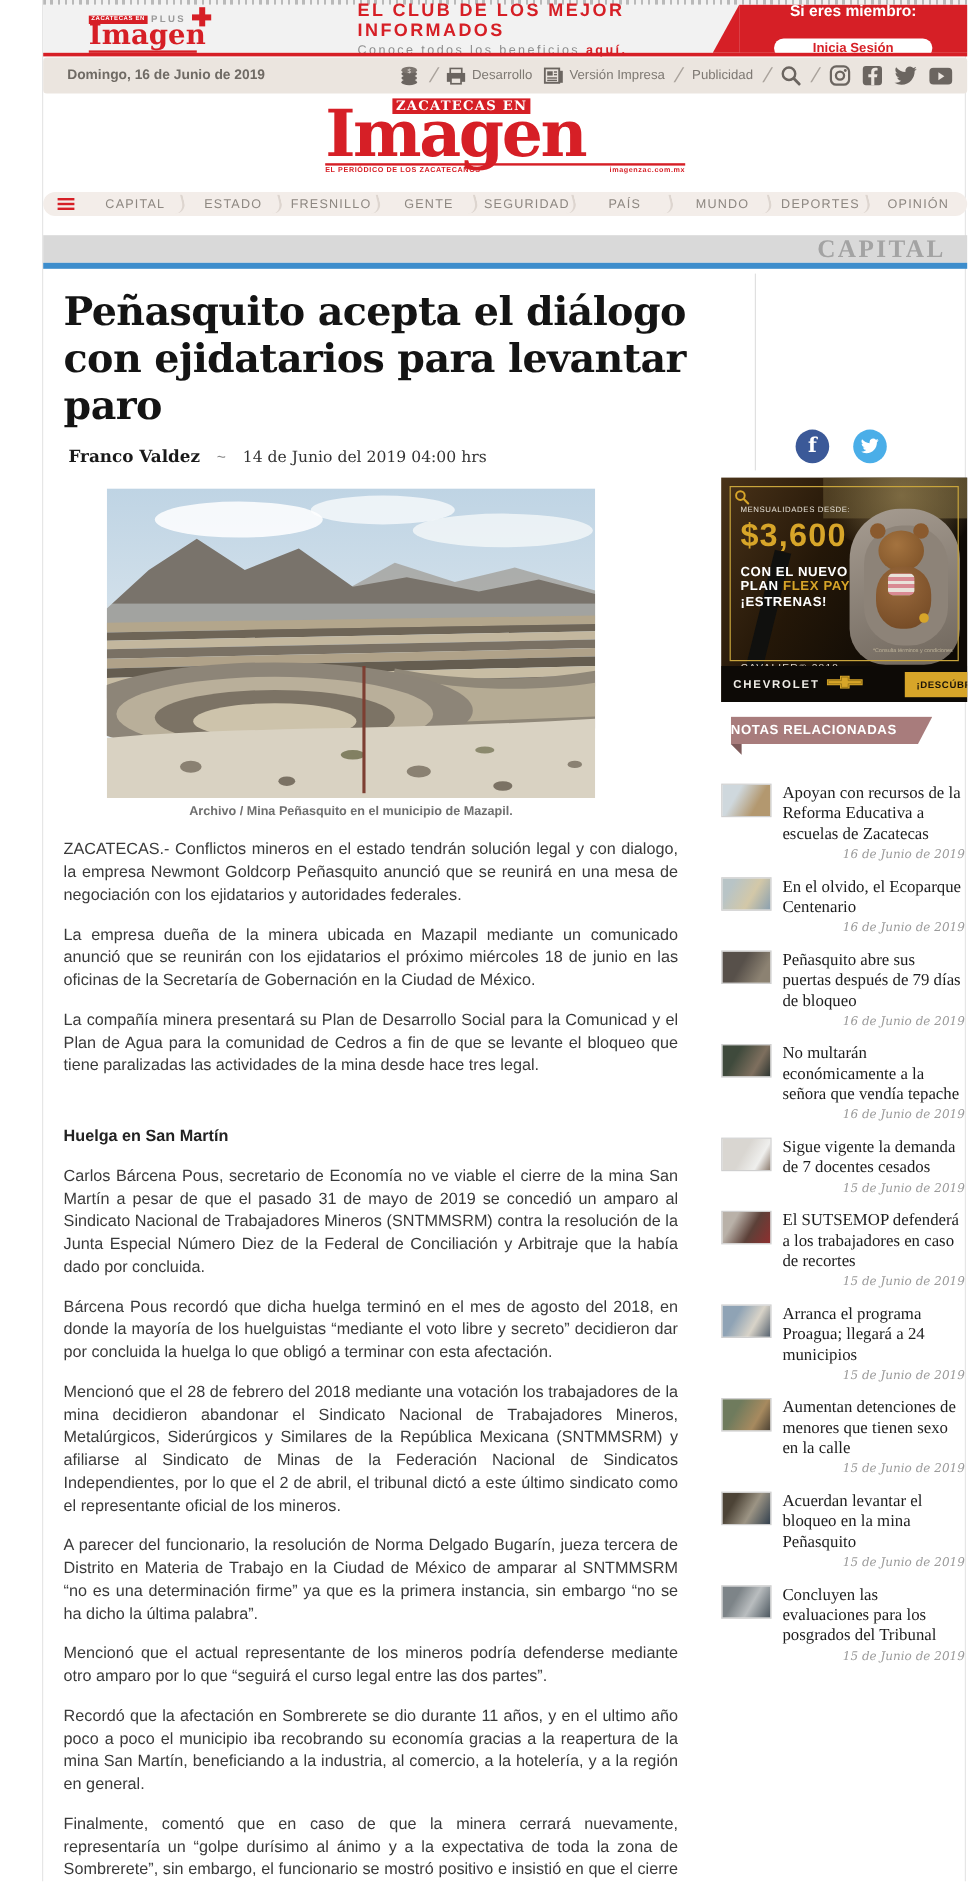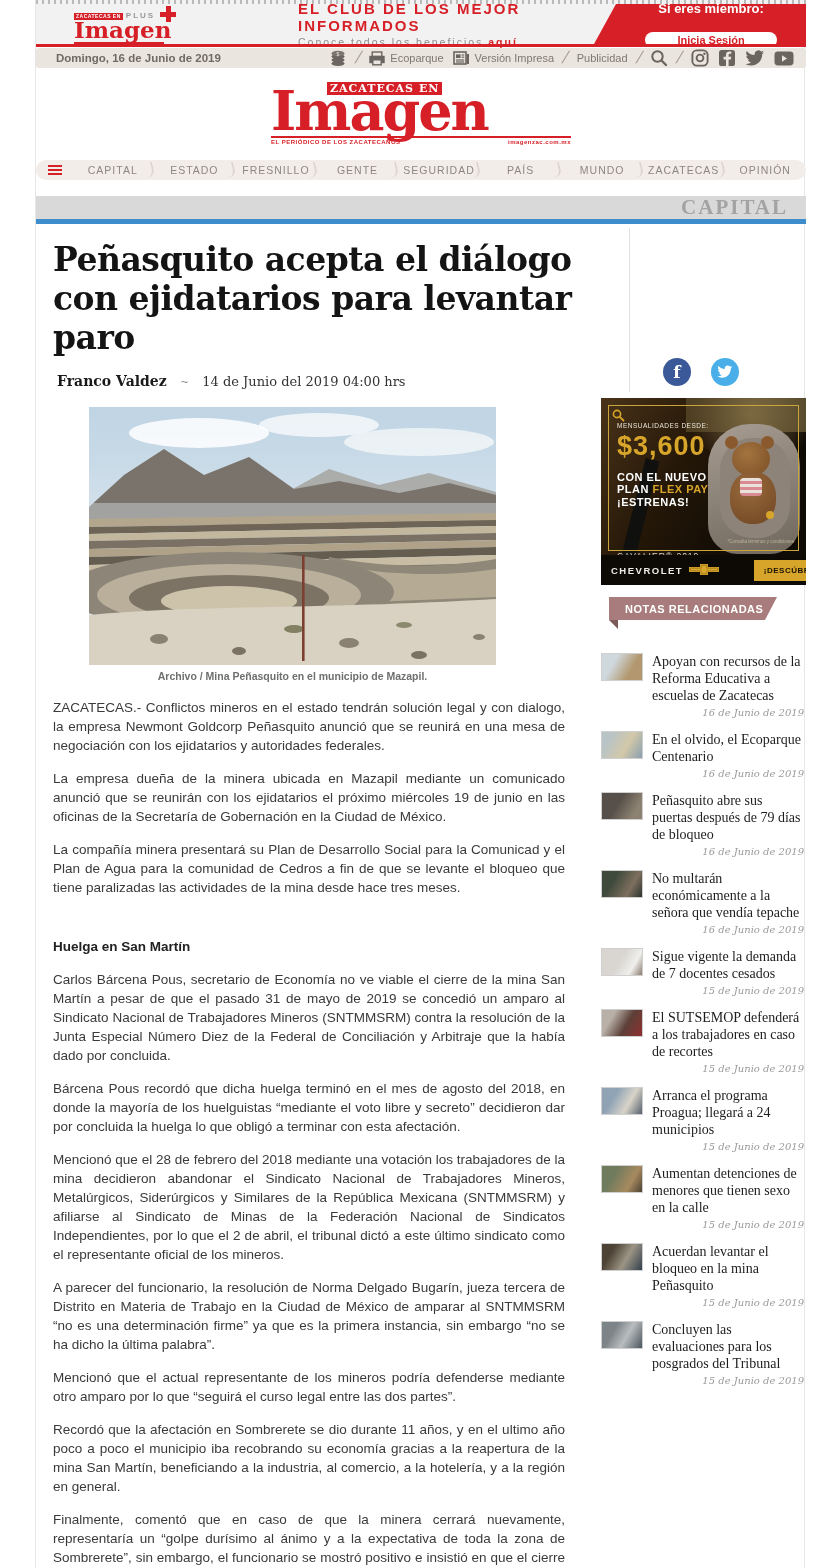--- a/index.html
+++ b/index.html
@@ -32,21 +32,21 @@
   .club-line1 { color:#d61f26; font-weight:bold; font-size:15px; letter-spacing:2px; }
   .club-line2 { color:#8d8d8d; font-size:10.5px; letter-spacing:2px; margin-top:2px; }
   .club-line2 .hl { color:#d61f26; font-weight:bold; cursor:pointer; }
 
   .member-box { position:relative; width:190px; height:40px; background:#d61f26; display:flex; flex-direction:column; align-items:center; justify-content:center; gap:16px; }
   .member-box::before { content:""; position:absolute; left:-22px; top:0; border-right:22px solid #d61f26; border-top:40px solid transparent; }
   .member-label { color:#fff; font-weight:bold; font-size:13px; }
   .login-btn { background:#fff; color:#d61f26; font-weight:bold; font-size:11px; border:none; border-radius:8px; padding:2px 32px; cursor:pointer; }
 
   
-  .datebar { position:absolute; top:48px; left:0; width:770px; height:20px; background:#ebe5df; border-radius:3px; display:flex; align-items:center; color:#7d7872; }
+  .datebar { position:absolute; top:48px; left:0; width:770px; height:30px; background:#ebe5df; border-radius:3px; display:flex; align-items:center; color:#7d7872; }
   .date-text { font-size:11.5px; padding-left:20px; font-weight:bold; color:#6f6a64; }
   .tools { margin-left:auto; display:flex; align-items:center; gap:9px; padding-right:12px; font-size:11px; }
   .tool-item { display:flex; align-items:center; gap:5px; cursor:pointer; }
   .slash { font-size:17px; color:#a9a29b; font-style:italic; transform:skewX(-8deg); }
   .gico { display:inline-block; }
   .gico svg { display:block; }
 
   
   .masthead { position:absolute; top:80px; left:0; width:770px; height:78px; display:flex; justify-content:center; cursor:pointer; }
   .mast-inner { position:relative; width:300px; text-align:left; }
@@ -126,21 +126,21 @@
   .ad-terms { position:absolute; right:12px; bottom:41px; color:#bfb49a; font-size:4.5px; }
   .ad-dot { position:absolute; right:32px; bottom:66px; width:8px; height:8px; border-radius:50%; background:#d7a529; }
   .ad-strip { position:absolute; left:0; bottom:0; width:100%; height:30px; background:#0d0a06; display:flex; align-items:center; }
   .ad-brand { color:#efece6; font-weight:bold; font-size:9.5px; letter-spacing:1.5px; margin-left:10px; }
   .bowtie { margin-left:6px; }
   .ad-cta { position:absolute; right:-14px; bottom:4px; height:21px; background:#d7a529; color:#1a1207; font-weight:bold; font-size:8px; border:none; padding:0 10px; letter-spacing:.5px; cursor:pointer; }
 
   
   .ribbon-wrap { position:relative; margin-top:12px; height:34px; }
   .ribbon { position:absolute; left:8px; top:0; width:168px; height:23px; background:#a87c7c; color:#fff;
-     font-weight:bold; font-size:11px; letter-spacing:.5px; display:flex; align-items:center; padding-left:16px;
+     font-weight:bold; font-size:11px; letter-spacing:.5px; display:flex; align-items:center; padding-left:0;
      clip-path:polygon(0 0,100% 0,calc(100% - 12px) 100%,0 100%); }
   .ribbon-fold { position:absolute; left:8px; top:23px; width:0; height:0; border-top:9px solid #7d5a5a; border-left:9px solid transparent; }
 
   .rel-list { margin-top:22px; display:flex; flex-direction:column; }
   .rel-item { display:flex; gap:9px; margin-bottom:7px; }
   .thumb { width:42px; height:28px; flex:0 0 42px; border:1px solid #cfcfcf; cursor:pointer; }
   .t1 { background:linear-gradient(120deg,#cfd8dd 30%,#b3986f 70%); }
   .t2 { background:linear-gradient(120deg,#b8c4c6 20%,#d3c8a8 60%,#8aa0b0 100%); }
   .t3 { background:linear-gradient(120deg,#57504a 40%,#8c8272 80%); }
   .t4 { background:linear-gradient(120deg,#3f4a3c 30%,#7e6f5e 70%,#2c3430 100%); }
@@ -202,21 +202,21 @@
       <span class="tool-item">
         <span class="gico">
           <svg width="16" height="15" viewBox="0 0 16 15">
               <g fill="none" stroke="#6b6560" stroke-width="1.4">
                 <rect x="3.2" y="1" width="9.6" height="4.5"></rect>
                 <rect x="1" y="5.5" width="14" height="6" fill="#6b6560"></rect>
                 <rect x="3.8" y="8.8" width="8.4" height="5" fill="#ebe5df"></rect>
               </g>
             </svg>
         </span>
-        <span>Ecoparque</span>
+        <span>Desarrollo</span>
       </span>
       <span class="tool-item">
         <span class="gico">
           <svg width="17" height="14" viewBox="0 0 17 14">
               <rect x="1" y="1" width="12" height="12" fill="none" stroke="#6b6560" stroke-width="1.6"></rect>
               <rect x="3" y="3.4" width="4.6" height="3.6" fill="#6b6560"></rect>
               <rect x="8.6" y="3.4" width="2.6" height="1.2" fill="#6b6560"></rect>
               <rect x="8.6" y="5.6" width="2.6" height="1.2" fill="#6b6560"></rect>
               <rect x="3" y="8.4" width="8.2" height="1.2" fill="#6b6560"></rect>
               <rect x="3" y="10.4" width="8.2" height="1.2" fill="#6b6560"></rect>
@@ -280,21 +280,21 @@
         <span></span>
       </div>
     <div class="nav-tabs">
       <span class="nav-tab">CAPITAL</span>
       <span class="nav-tab">ESTADO</span>
       <span class="nav-tab">FRESNILLO</span>
       <span class="nav-tab">GENTE</span>
       <span class="nav-tab">SEGURIDAD</span>
       <span class="nav-tab">PAÍS</span>
       <span class="nav-tab">MUNDO</span>
-      <span class="nav-tab">ZACATECAS</span>
+      <span class="nav-tab">DEPORTES</span>
       <span class="nav-tab">OPINIÓN</span>
     </div>
   </div>
 
   <div class="secbar">
     <span class="secbar-label">CAPITAL</span>
   </div>
   <div class="blueline"></div>
   <div class="title-divider"></div>
 
@@ -345,22 +345,22 @@
         <ellipse cx="390" cy="230" rx="6" ry="3" fill="#8a8172"></ellipse>
         <ellipse cx="205" cy="222" rx="10" ry="4" fill="#6b6b4a" opacity=".8"></ellipse>
         <ellipse cx="315" cy="218" rx="8" ry="3" fill="#6b6b4a" opacity=".7"></ellipse>
         <rect x="213" y="148" width="2.6" height="106" fill="#7d3f32"></rect>
       </svg>
       <div class="caption">Archivo / Mina Peñasquito en el municipio de Mazapil.</div>
     </div>
 
     <div class="body-copy">
       <p>ZACATECAS.- Conflictos mineros en el estado tendrán solución legal y con dialogo, la empresa Newmont Goldcorp Peñasquito anunció que se reunirá en una mesa de negociación con los ejidatarios y autoridades federales.</p>
-      <p>La empresa dueña de la minera ubicada en Mazapil mediante un comunicado anunció que se reunirán con los ejidatarios el próximo miércoles 19 de junio en las oficinas de la Secretaría de Gobernación en la Ciudad de México.</p>
-      <p>La compañía minera presentará su Plan de Desarrollo Social para la Comunicad y el Plan de Agua para la comunidad de Cedros a fin de que se levante el bloqueo que tiene paralizadas las actividades de la mina desde hace tres meses.</p>
+      <p>La empresa dueña de la minera ubicada en Mazapil mediante un comunicado anunció que se reunirán con los ejidatarios el próximo miércoles 18 de junio en las oficinas de la Secretaría de Gobernación en la Ciudad de México.</p>
+      <p>La compañía minera presentará su Plan de Desarrollo Social para la Comunicad y el Plan de Agua para la comunidad de Cedros a fin de que se levante el bloqueo que tiene paralizadas las actividades de la mina desde hace tres legal.</p>
       <div class="subhead">Huelga en San Martín</div>
       <p>Carlos Bárcena Pous, secretario de Economía no ve viable el cierre de la mina San Martín a pesar de que el pasado 31 de mayo de 2019 se concedió un amparo al Sindicato Nacional de Trabajadores Mineros (SNTMMSRM) contra la resolución de la Junta Especial Número Diez de la Federal de Conciliación y Arbitraje que la había dado por concluida.</p>
       <p>Bárcena Pous recordó que dicha huelga terminó en el mes de agosto del 2018, en donde la mayoría de los huelguistas “mediante el voto libre y secreto” decidieron dar por concluida la huelga lo que obligó a terminar con esta afectación.</p>
       <p>Mencionó que el 28 de febrero del 2018 mediante una votación los trabajadores de la mina decidieron abandonar el Sindicato Nacional de Trabajadores Mineros, Metalúrgicos, Siderúrgicos y Similares de la República Mexicana (SNTMMSRM) y afiliarse al Sindicato de Minas de la Federación Nacional de Sindicatos Independientes, por lo que el 2 de abril, el tribunal dictó a este último sindicato como el representante oficial de los mineros.</p>
       <p>A parecer del funcionario, la resolución de Norma Delgado Bugarín, jueza tercera de Distrito en Materia de Trabajo en la Ciudad de México de amparar al SNTMMSRM “no es una determinación firme” ya que es la primera instancia, sin embargo “no se ha dicho la última palabra”.</p>
       <p>Mencionó que el actual representante de los mineros podría defenderse mediante otro amparo por lo que “seguirá el curso legal entre las dos partes”.</p>
       <p>Recordó que la afectación en Sombrerete se dio durante 11 años, y en el ultimo año poco a poco el municipio iba recobrando su economía gracias a la reapertura de la mina San Martín, beneficiando a la industria, al comercio, a la hotelería, y a la región en general.</p>
       <p>Finalmente, comentó que en caso de que la minera cerrará nuevamente, representaría un “golpe durísimo al ánimo y a la expectativa de toda la zona de Sombrerete”, sin embargo, el funcionario se mostró positivo e insistió en que el cierre de la mina es poco probable.</p>
     </div>
 

